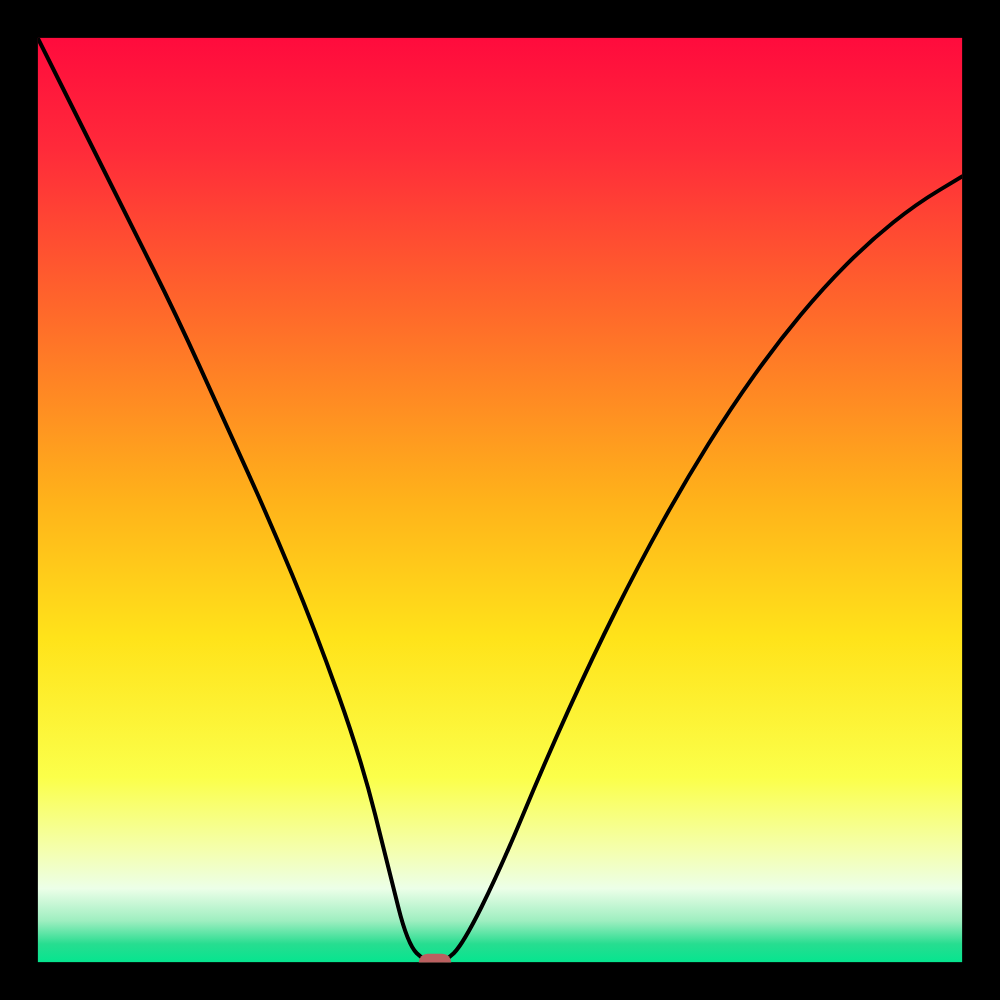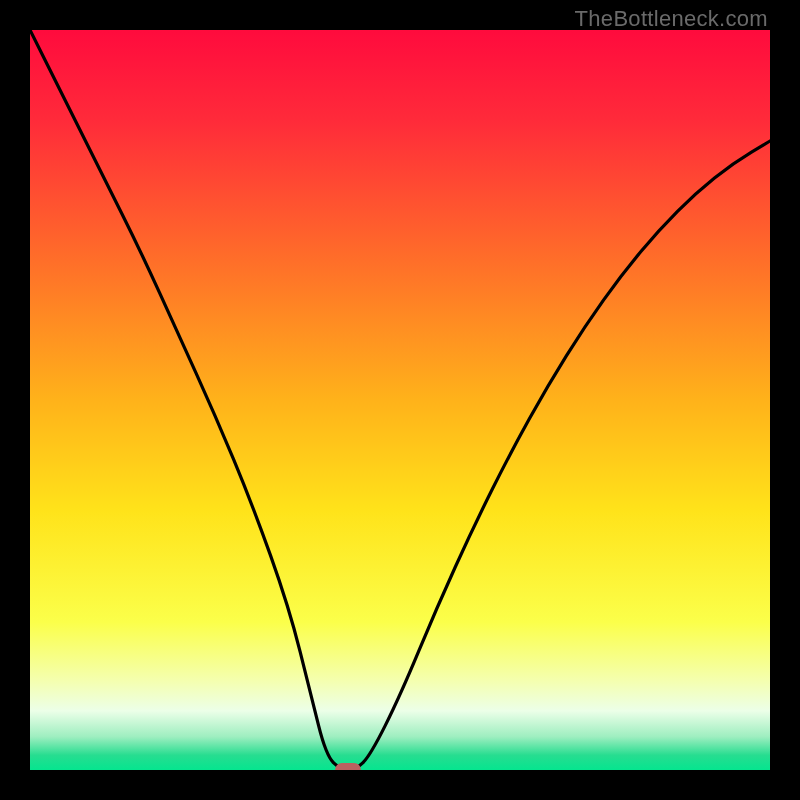--- a/index.html
+++ b/index.html
@@ -84,14 +84,13 @@
       <rect x="0" y="0" width="740" height="740" fill="url(#bg-grad)"></rect>
     </svg>
 
     <svg class="curve-svg" viewBox="0 0 740 740" preserveAspectRatio="none">
       <path fill="none" stroke="#000" stroke-width="3.2" stroke-linecap="round" stroke-linejoin="round" d="M 0.00 0.00 Q 0.00 0.00 18.50 37.00 Q 37.00 74.00 55.50 111.00 Q 74.00 148.00 92.50 185.00 Q 111.00 222.00 129.50 262.70 Q 148.00 303.40 166.50 344.10 Q 185.00 384.80 203.50 429.20 Q 222.00 473.60 240.50 525.40 Q 259.00 577.20 270.10 621.60 Q 281.20 666.00 288.60 695.60 Q 296.00 725.20 303.40 732.60 Q 310.80 740.00 318.20 740.00 Q 325.60 740.00 333.00 732.60 Q 340.40 725.20 355.20 695.60 Q 370.00 666.00 388.50 621.60 Q 407.00 577.20 425.50 536.50 Q 444.00 495.80 462.50 458.80 Q 481.00 421.80 499.50 388.50 Q 518.00 355.20 536.50 325.60 Q 555.00 296.00 573.50 270.10 Q 592.00 244.20 610.50 222.00 Q 629.00 199.80 647.50 181.30 Q 666.00 162.80 684.50 148.00 Q 703.00 133.20 721.50 122.10 T 740.00 111.00"></path>
     </svg>
 
     <div class="marker" style="left: 318.2px; top: 740px;"></div>
   </div>
 
-  <div class="watermark">TheBottleneck.com</div>
 </div>
 
 </body></html>

